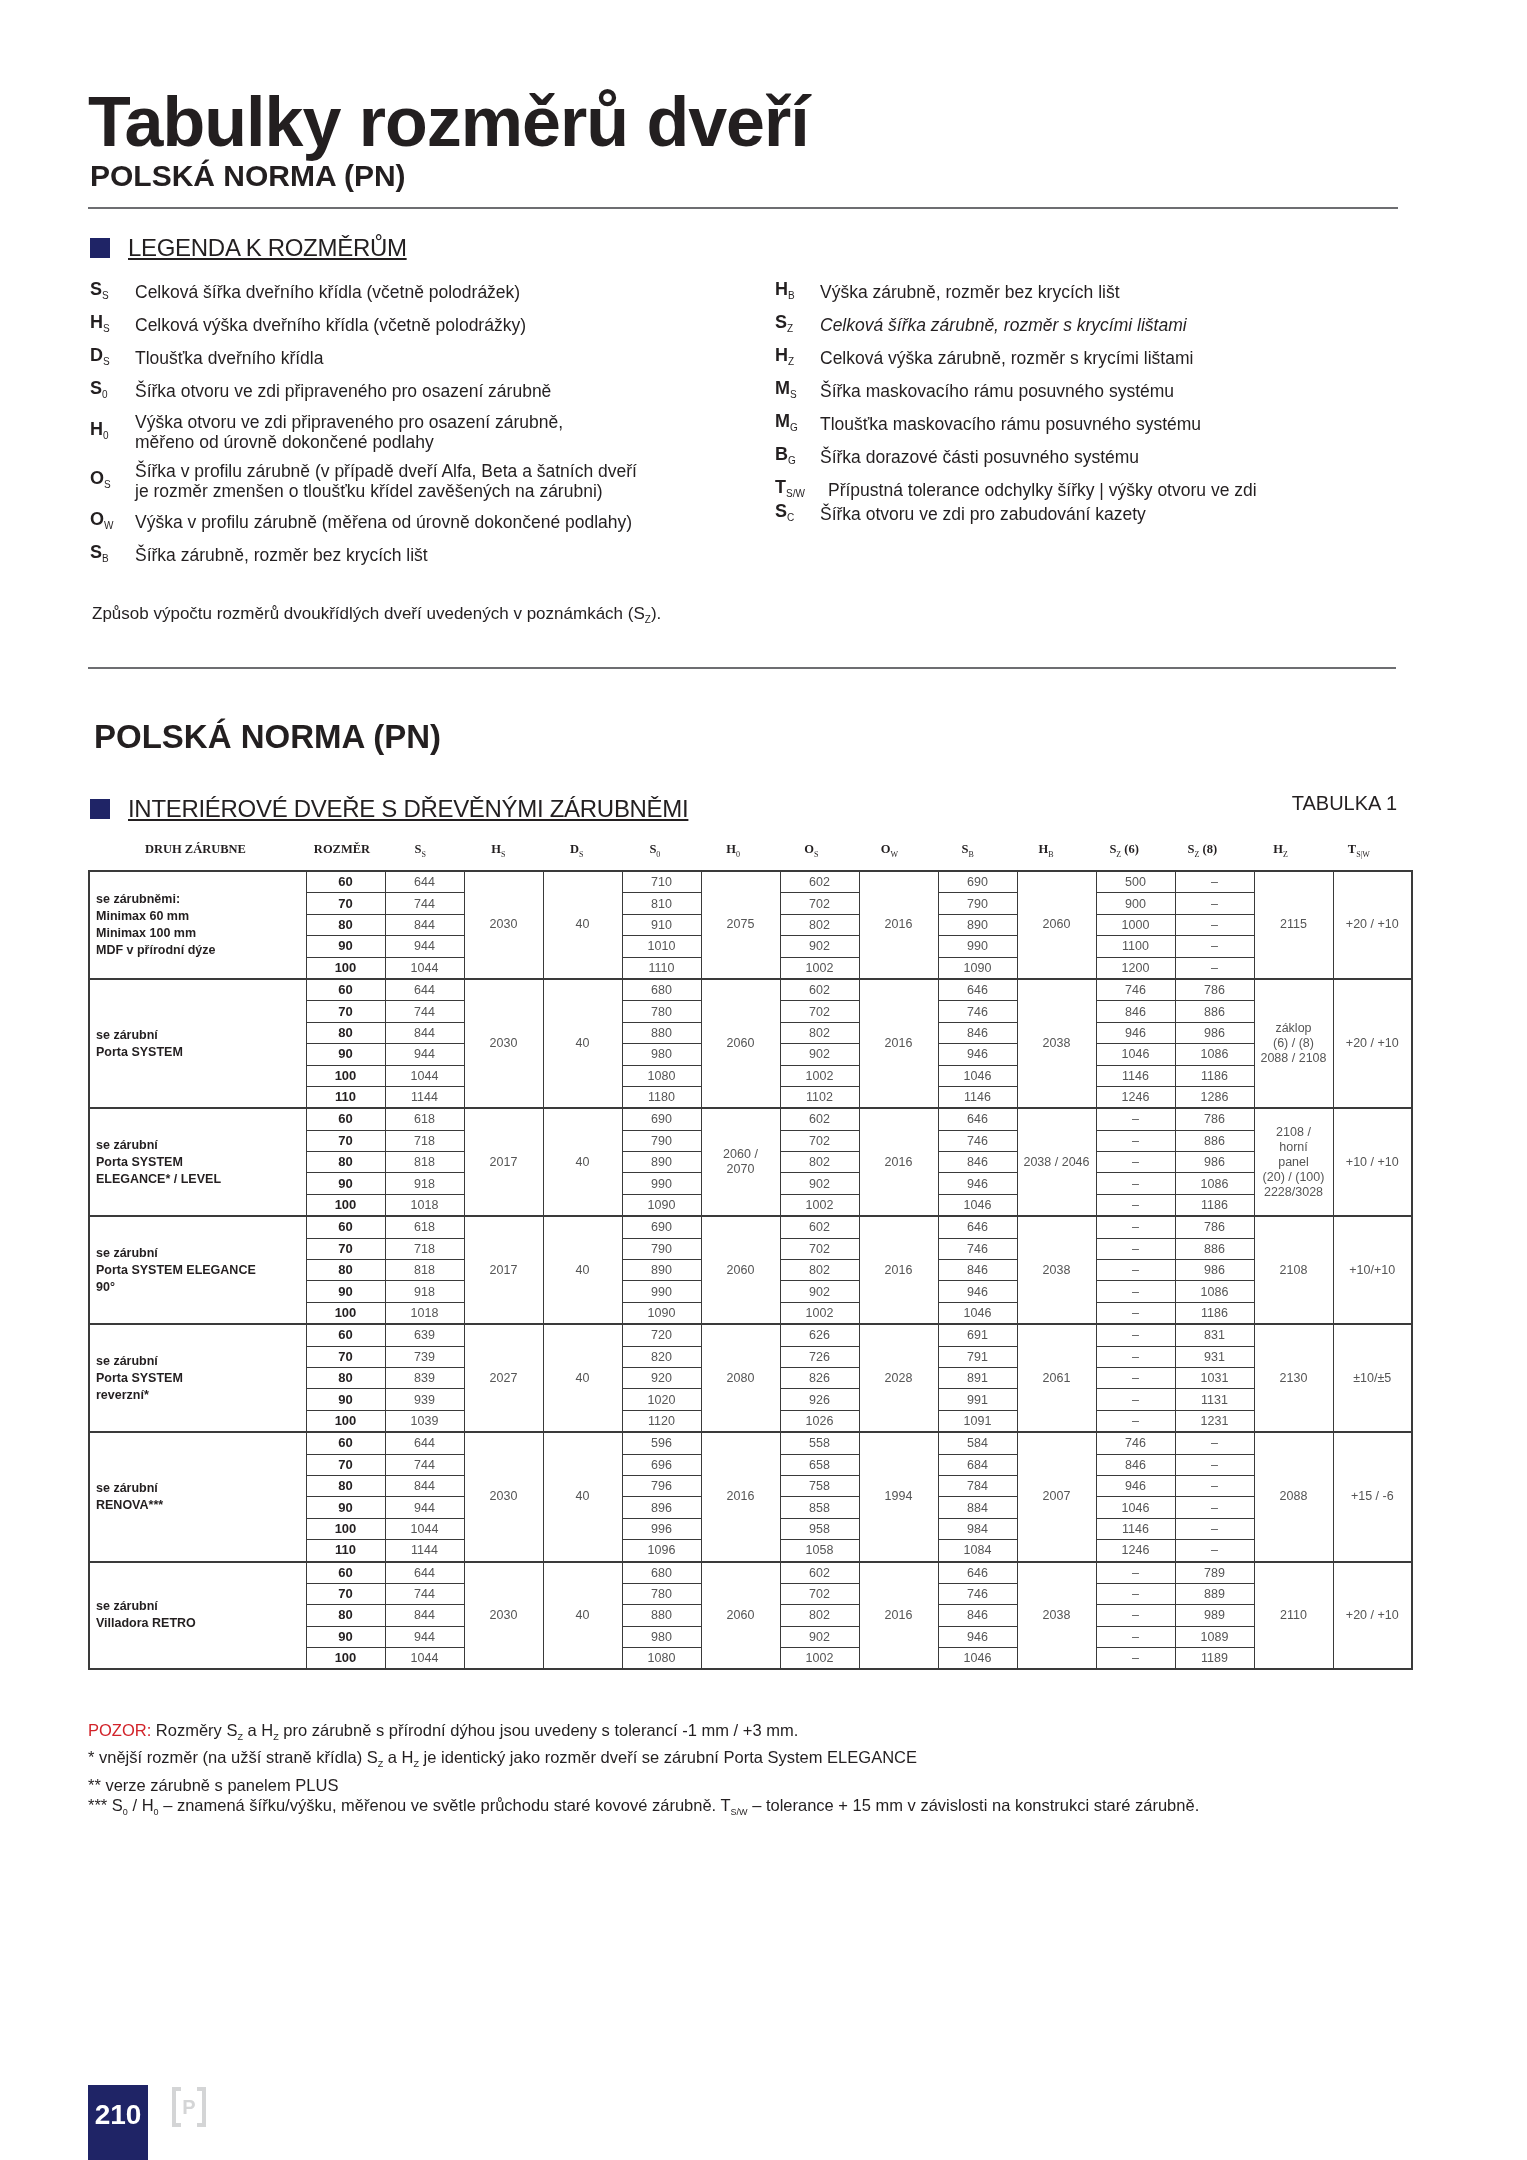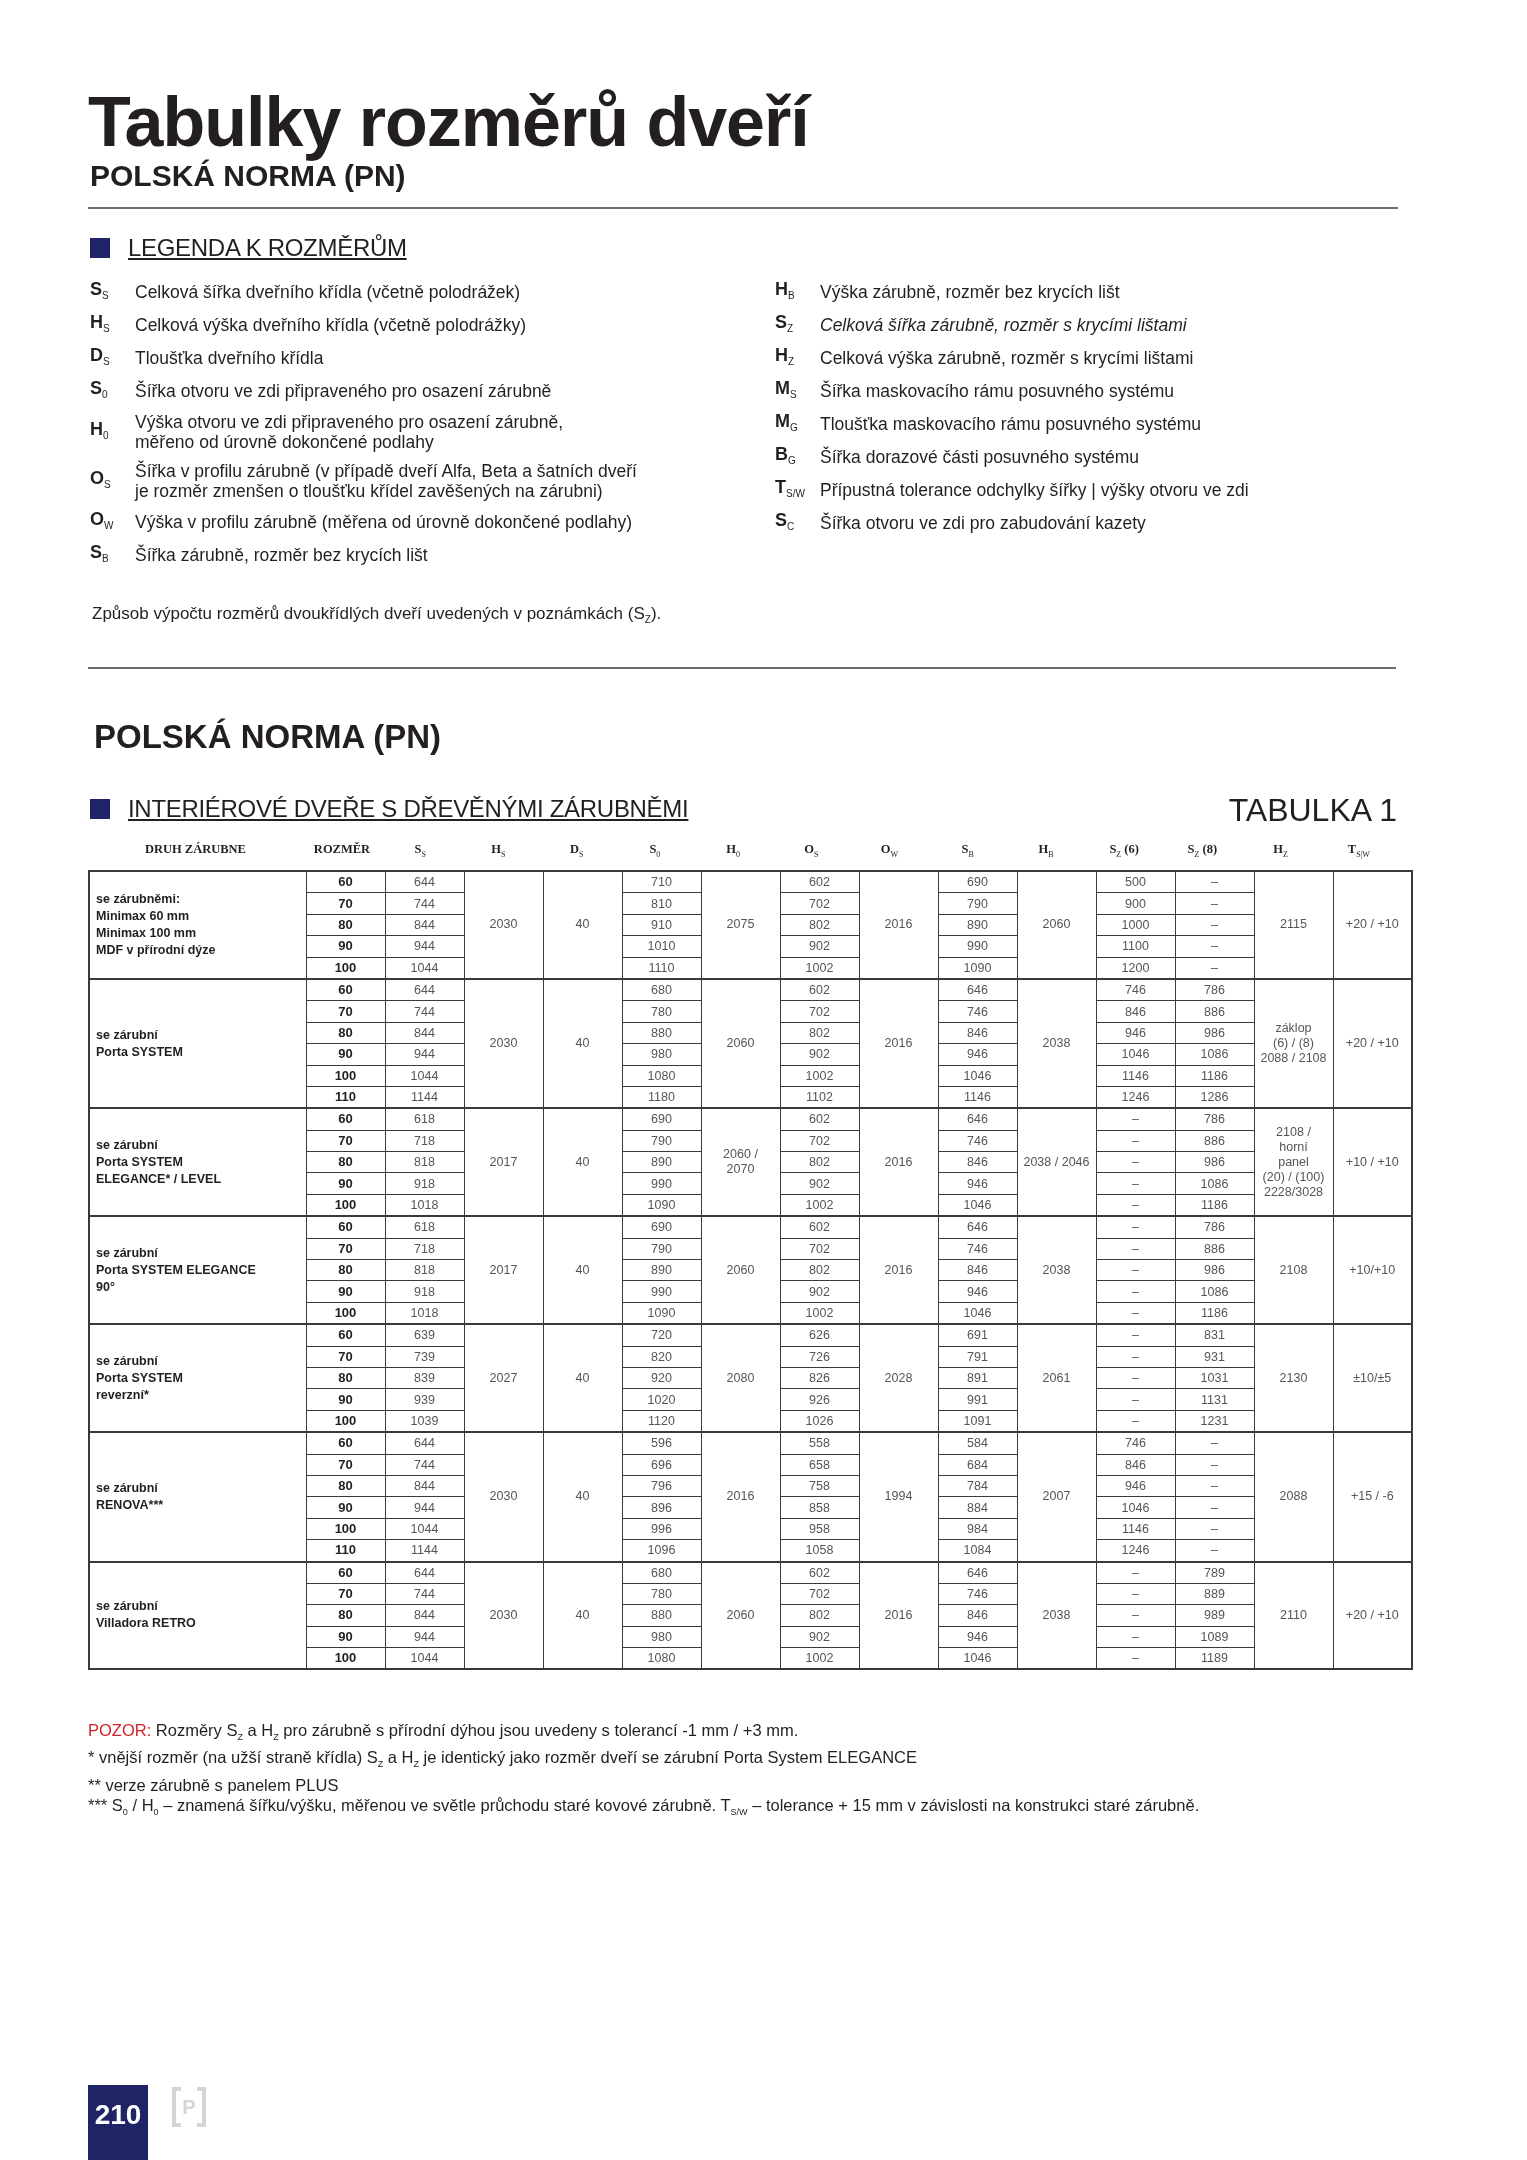--- a/index.html
+++ b/index.html
@@ -11,21 +11,21 @@
   .sec-head{display:flex;align-items:center;font-size:24px;letter-spacing:-0.3px;text-decoration:underline;}
   .sq{width:20px;height:20px;background:#1f2466;margin-right:18px;}
   .legend-col{width:640px;}
   .lg-row{display:flex;align-items:center;font-size:17.5px;line-height:20px;}
   .lg-sym{width:45px;flex:0 0 45px;font-weight:bold;font-size:18px;}
   .lg-sym sub{font-size:10px;font-weight:normal;vertical-align:-4px;}
   .lg-txt{flex:1;}
   .note{left:92px;top:604px;font-size:17px;}
   .note sub{font-size:10px;}
   .h2{left:94px;top:718px;font-size:33px;font-weight:bold;}
-  .tabulka{right:130px;top:792px;font-size:32px;}
+  .tabulka{right:130px;top:792px;font-size:20px;}
   table{border-collapse:collapse;table-layout:fixed;}
   .dt{left:88px;top:870px;width:1310px;}
   .dt td{border:1.5px solid #3a3a3a;font-size:12.5px;text-align:center;color:#555;height:20.4px;padding:0;line-height:20px;}
   .dt td.roz{font-weight:bold;color:#231f20;font-size:13px;}
   .dt td.druh{text-align:left;padding-left:6px;font-weight:bold;color:#231f20;font-size:12.5px;line-height:17px;white-space:pre-line;}
   .dt td.sp{line-height:15px;white-space:pre-line;}
   .dt tbody.grp{border:2.2px solid #3a3a3a;}
   .hdr{left:88px;top:842px;width:1310px;display:flex;font-size:12.5px;font-weight:bold;font-family:Liberation Serif, serif;}
   .hdr div{text-align:center;}
   .hdr sub{font-size:8px;font-weight:normal;}
@@ -101,21 +101,21 @@
       <div class="lg-txt" style="white-space: pre-line;">Šířka maskovacího rámu posuvného systému</div>
     </div>
     <div class="lg-row" style="height: 24px; margin-bottom: 9px;">
       <div class="lg-sym"><span>M</span><sub>G</sub></div>
       <div class="lg-txt" style="white-space: pre-line;">Tloušťka maskovacího rámu posuvného systému</div>
     </div>
     <div class="lg-row" style="height: 24px; margin-bottom: 9px;">
       <div class="lg-sym"><span>B</span><sub>G</sub></div>
       <div class="lg-txt" style="white-space: pre-line;">Šířka dorazové části posuvného systému</div>
     </div>
-    <div class="lg-row" style="height: 24px; margin-bottom: 9px;">
+    <div class="lg-row" style="height: 24px;  gap: 8px;">
       <div class="lg-sym"><span>T</span><sub>S/W</sub></div>
       <div class="lg-txt" style="white-space: pre-line;">Přípustná tolerance odchylky šířky | výšky otvoru ve zdi</div>
     </div>
     <div class="lg-row" style="height: 24px; margin-bottom: 9px;">
       <div class="lg-sym"><span>S</span><sub>C</sub></div>
       <div class="lg-txt" style="white-space: pre-line;">Šířka otvoru ve zdi pro zabudování kazety</div>
     </div>
   </div>
 
 <div class="abs note"><span>Způsob výpočtu rozměrů dvoukřídlých dveří uvedených v poznámkách (S</span><sub>Z</sub><span>).</span></div>

